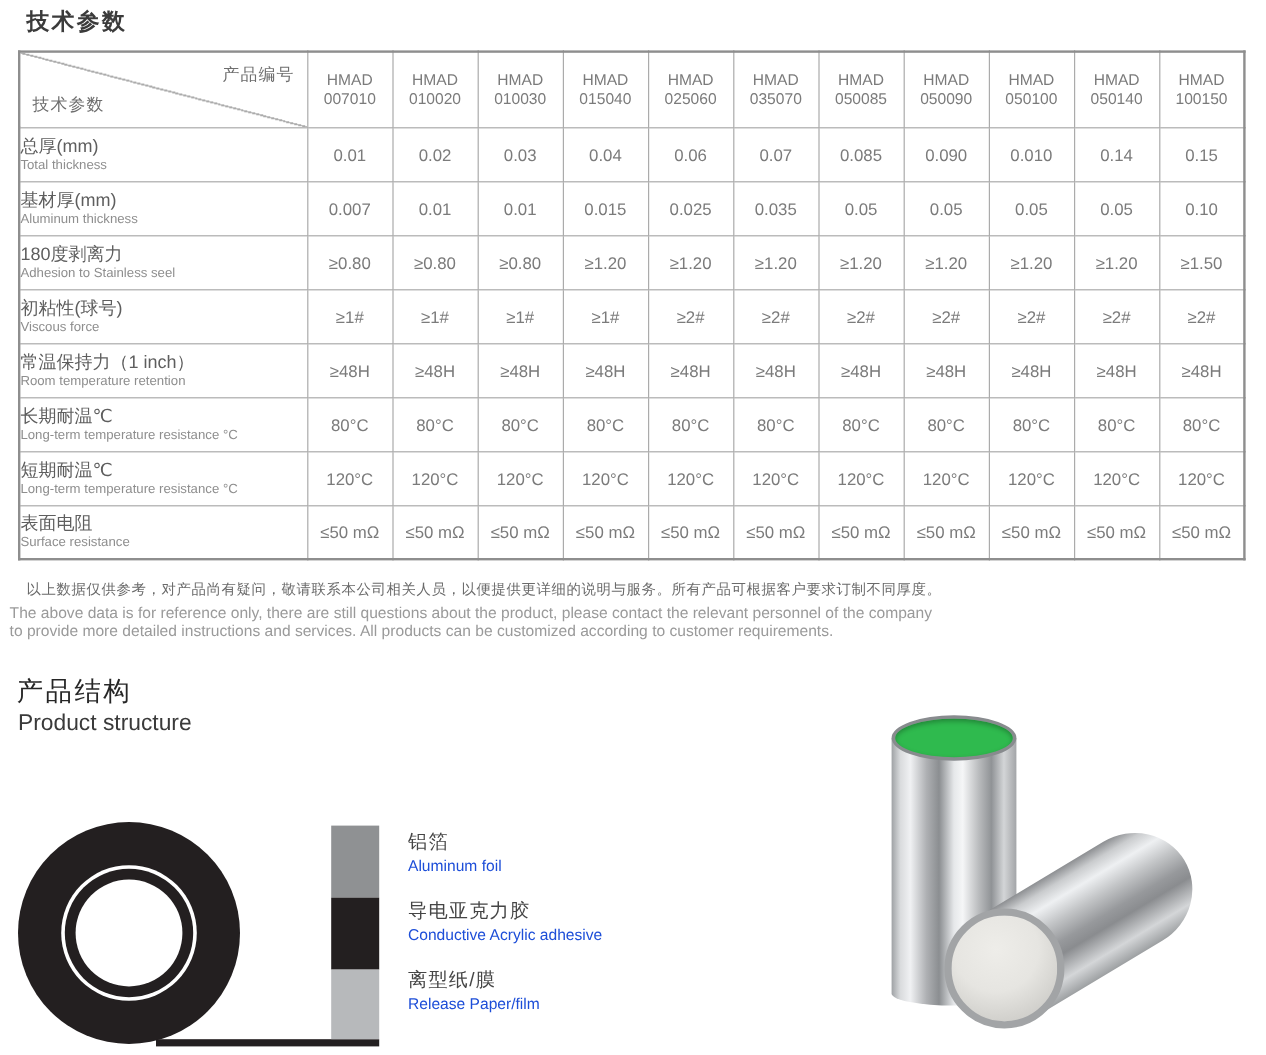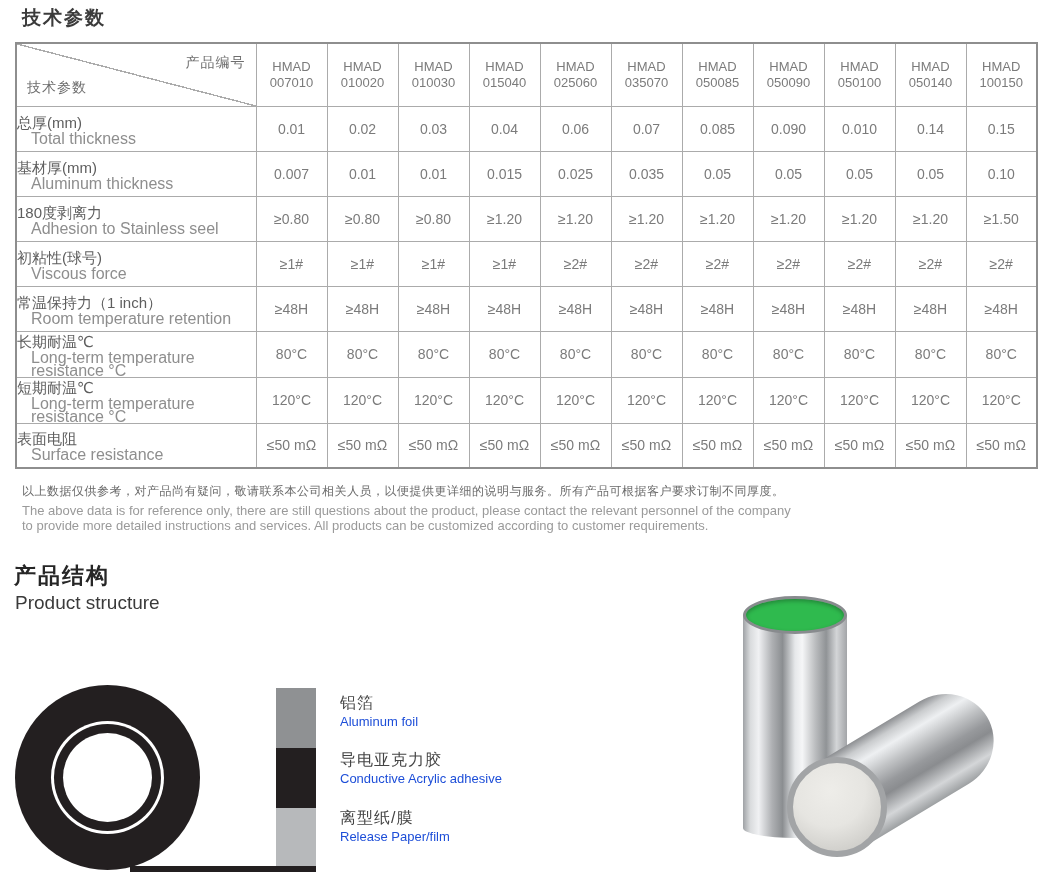--- a/index.html
+++ b/index.html
@@ -2,43 +2,43 @@
 <html><head>
 <meta charset="utf-8">
 <style>
   html,body{margin:0;padding:0;background:#fff;}
   body{width:1055px;height:879px;position:relative;overflow:hidden;
        font-family:"Liberation Sans","DejaVu Sans",sans-serif;}
   .abs{position:absolute;}
 
   
   .sec1-title{left:22px;top:5px;font-size:19px;font-weight:600;letter-spacing:2px;color:#3b3b3b;}
-  .sec2-title-zh{left:14px;top:561px;font-size:22px;font-weight:700;letter-spacing:2px;color:#262626;}
+  .sec2-title-zh{left:14px;top:561px;font-size:22px;font-weight:400;letter-spacing:2px;color:#262626;}
   .sec2-title-en{left:15px;top:592px;font-size:19px;color:#3a3a3a;}
 
   
   table.spec{position:absolute;left:15px;top:42px;width:1022px;table-layout:fixed;
              border-collapse:collapse;border:2px solid #8e8e8e;}
   table.spec th,table.spec td{border:1px solid #ababab;font-weight:normal;padding:0;}
   table.spec thead tr{height:63px;}
   table.spec tbody tr{height:45px;}
   th.corner{position:relative;background:
      linear-gradient(to top right,transparent calc(50% - 0.7px),#ababab calc(50% - 0.7px),
                      #ababab calc(50% + 0.7px),transparent calc(50% + 0.7px));}
   .corner-top{position:absolute;top:10px;right:10px;font-size:14px;color:#6e6e6e;letter-spacing:1px;}
   .corner-bottom{position:absolute;bottom:9px;left:10px;font-size:14px;color:#6e6e6e;letter-spacing:1px;}
   .col-model,.col-code{font-size:13px;color:#7b7b7b;line-height:16px;text-align:center;}
   td.val{text-align:center;font-size:14px;color:#7b7b7b;}
   th.rowlabel{text-align:left;padding:4px 4px 4px 8px;vertical-align:middle;}
   .row-zh{font-size:15px;color:#5e5e5e;line-height:19px;}
-  .row-en{font-size:16px;color:#8e8e8e;line-height:13px;padding-left:14px;}
+  .row-en{font-size:11px;color:#8e8e8e;line-height:13px;}
 
   
   .note-zh{left:22px;top:483px;font-size:12px;color:#6a6a6a;letter-spacing:0.5px;}
-  .note-en{left:22px;top:504px;font-size:13px;color:#9a9a9a;line-height:14.5px;}
+  .note-en{left:8px;top:504px;font-size:13px;color:#9a9a9a;line-height:14.5px;}
 
   
   .roll{left:15px;top:685px;width:185px;height:185px;border-radius:50%;background:#231f20;}
   .roll-ring-white{position:absolute;inset:36px;border-radius:50%;background:#ffffff;}
   .roll-ring-black{position:absolute;inset:39px;border-radius:50%;background:#231f20;}
   .roll-hole{position:absolute;inset:48px;border-radius:50%;background:#ffffff;}
   .strip{left:130px;top:866px;width:186px;height:6px;background:#231f20;}
   .stack{left:276px;top:688px;width:40px;height:178px;display:flex;flex-direction:column;}
   .stack .layer{width:100%;}
   .stack .layer:nth-child(1){height:60px;}

